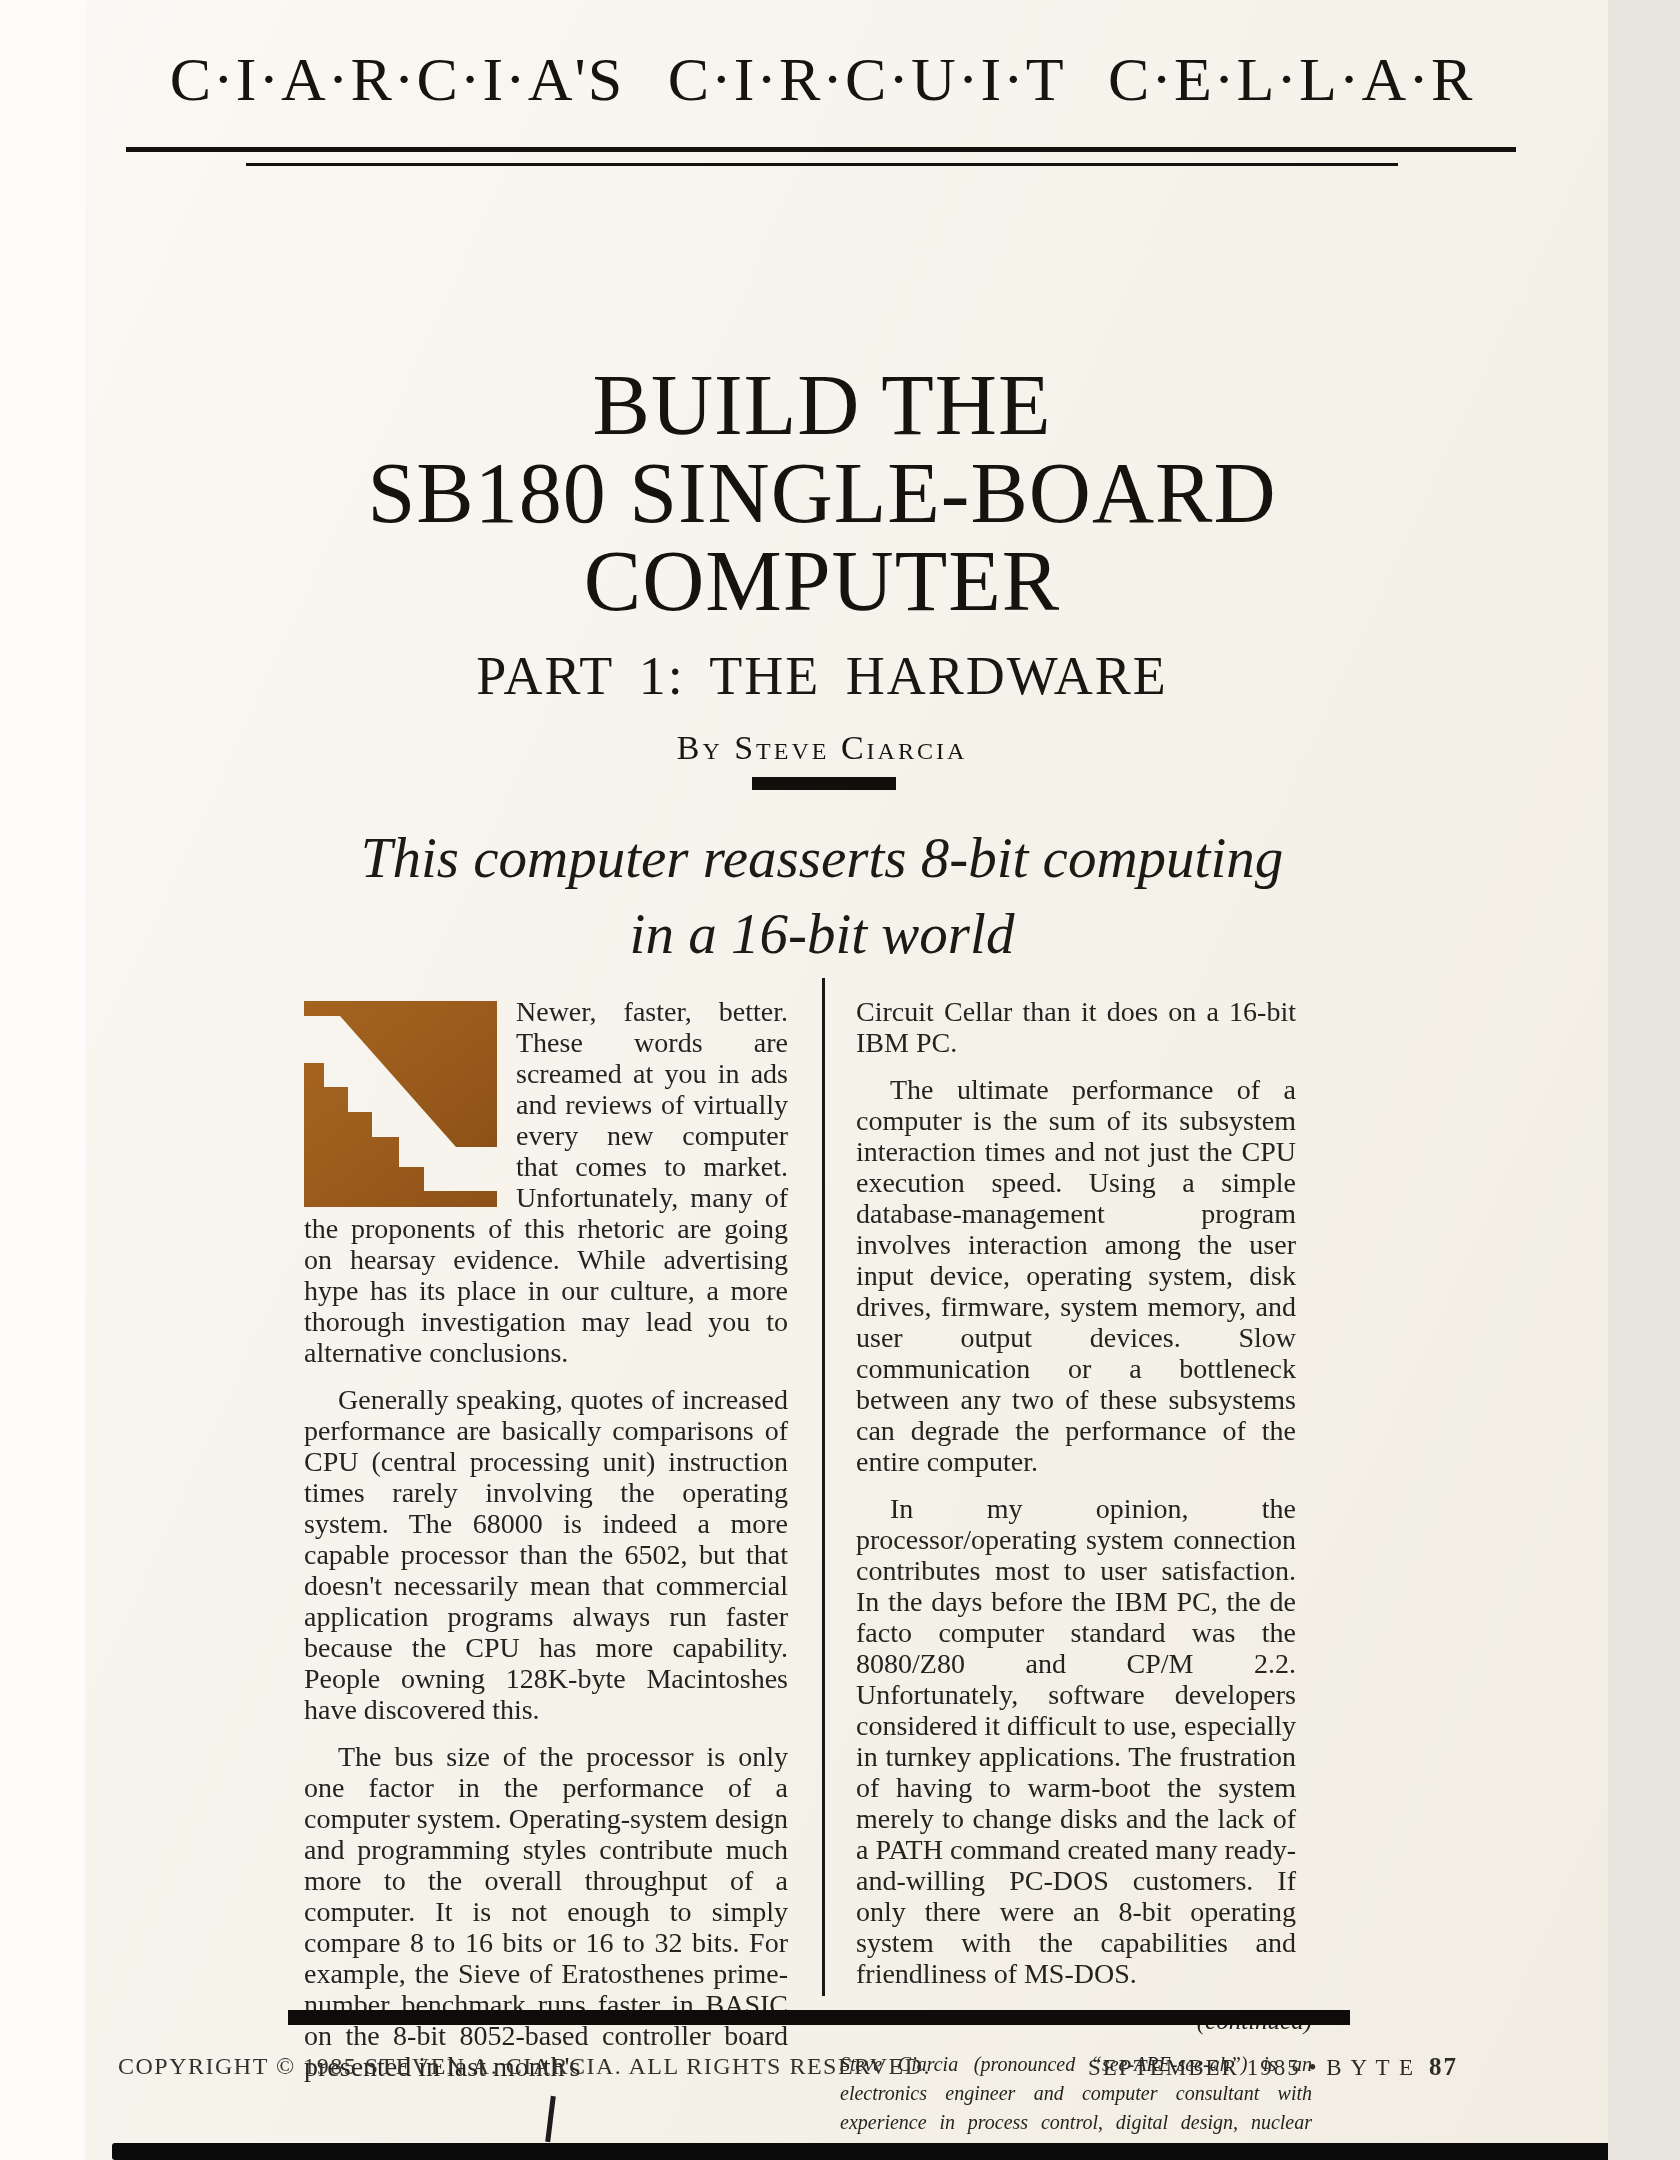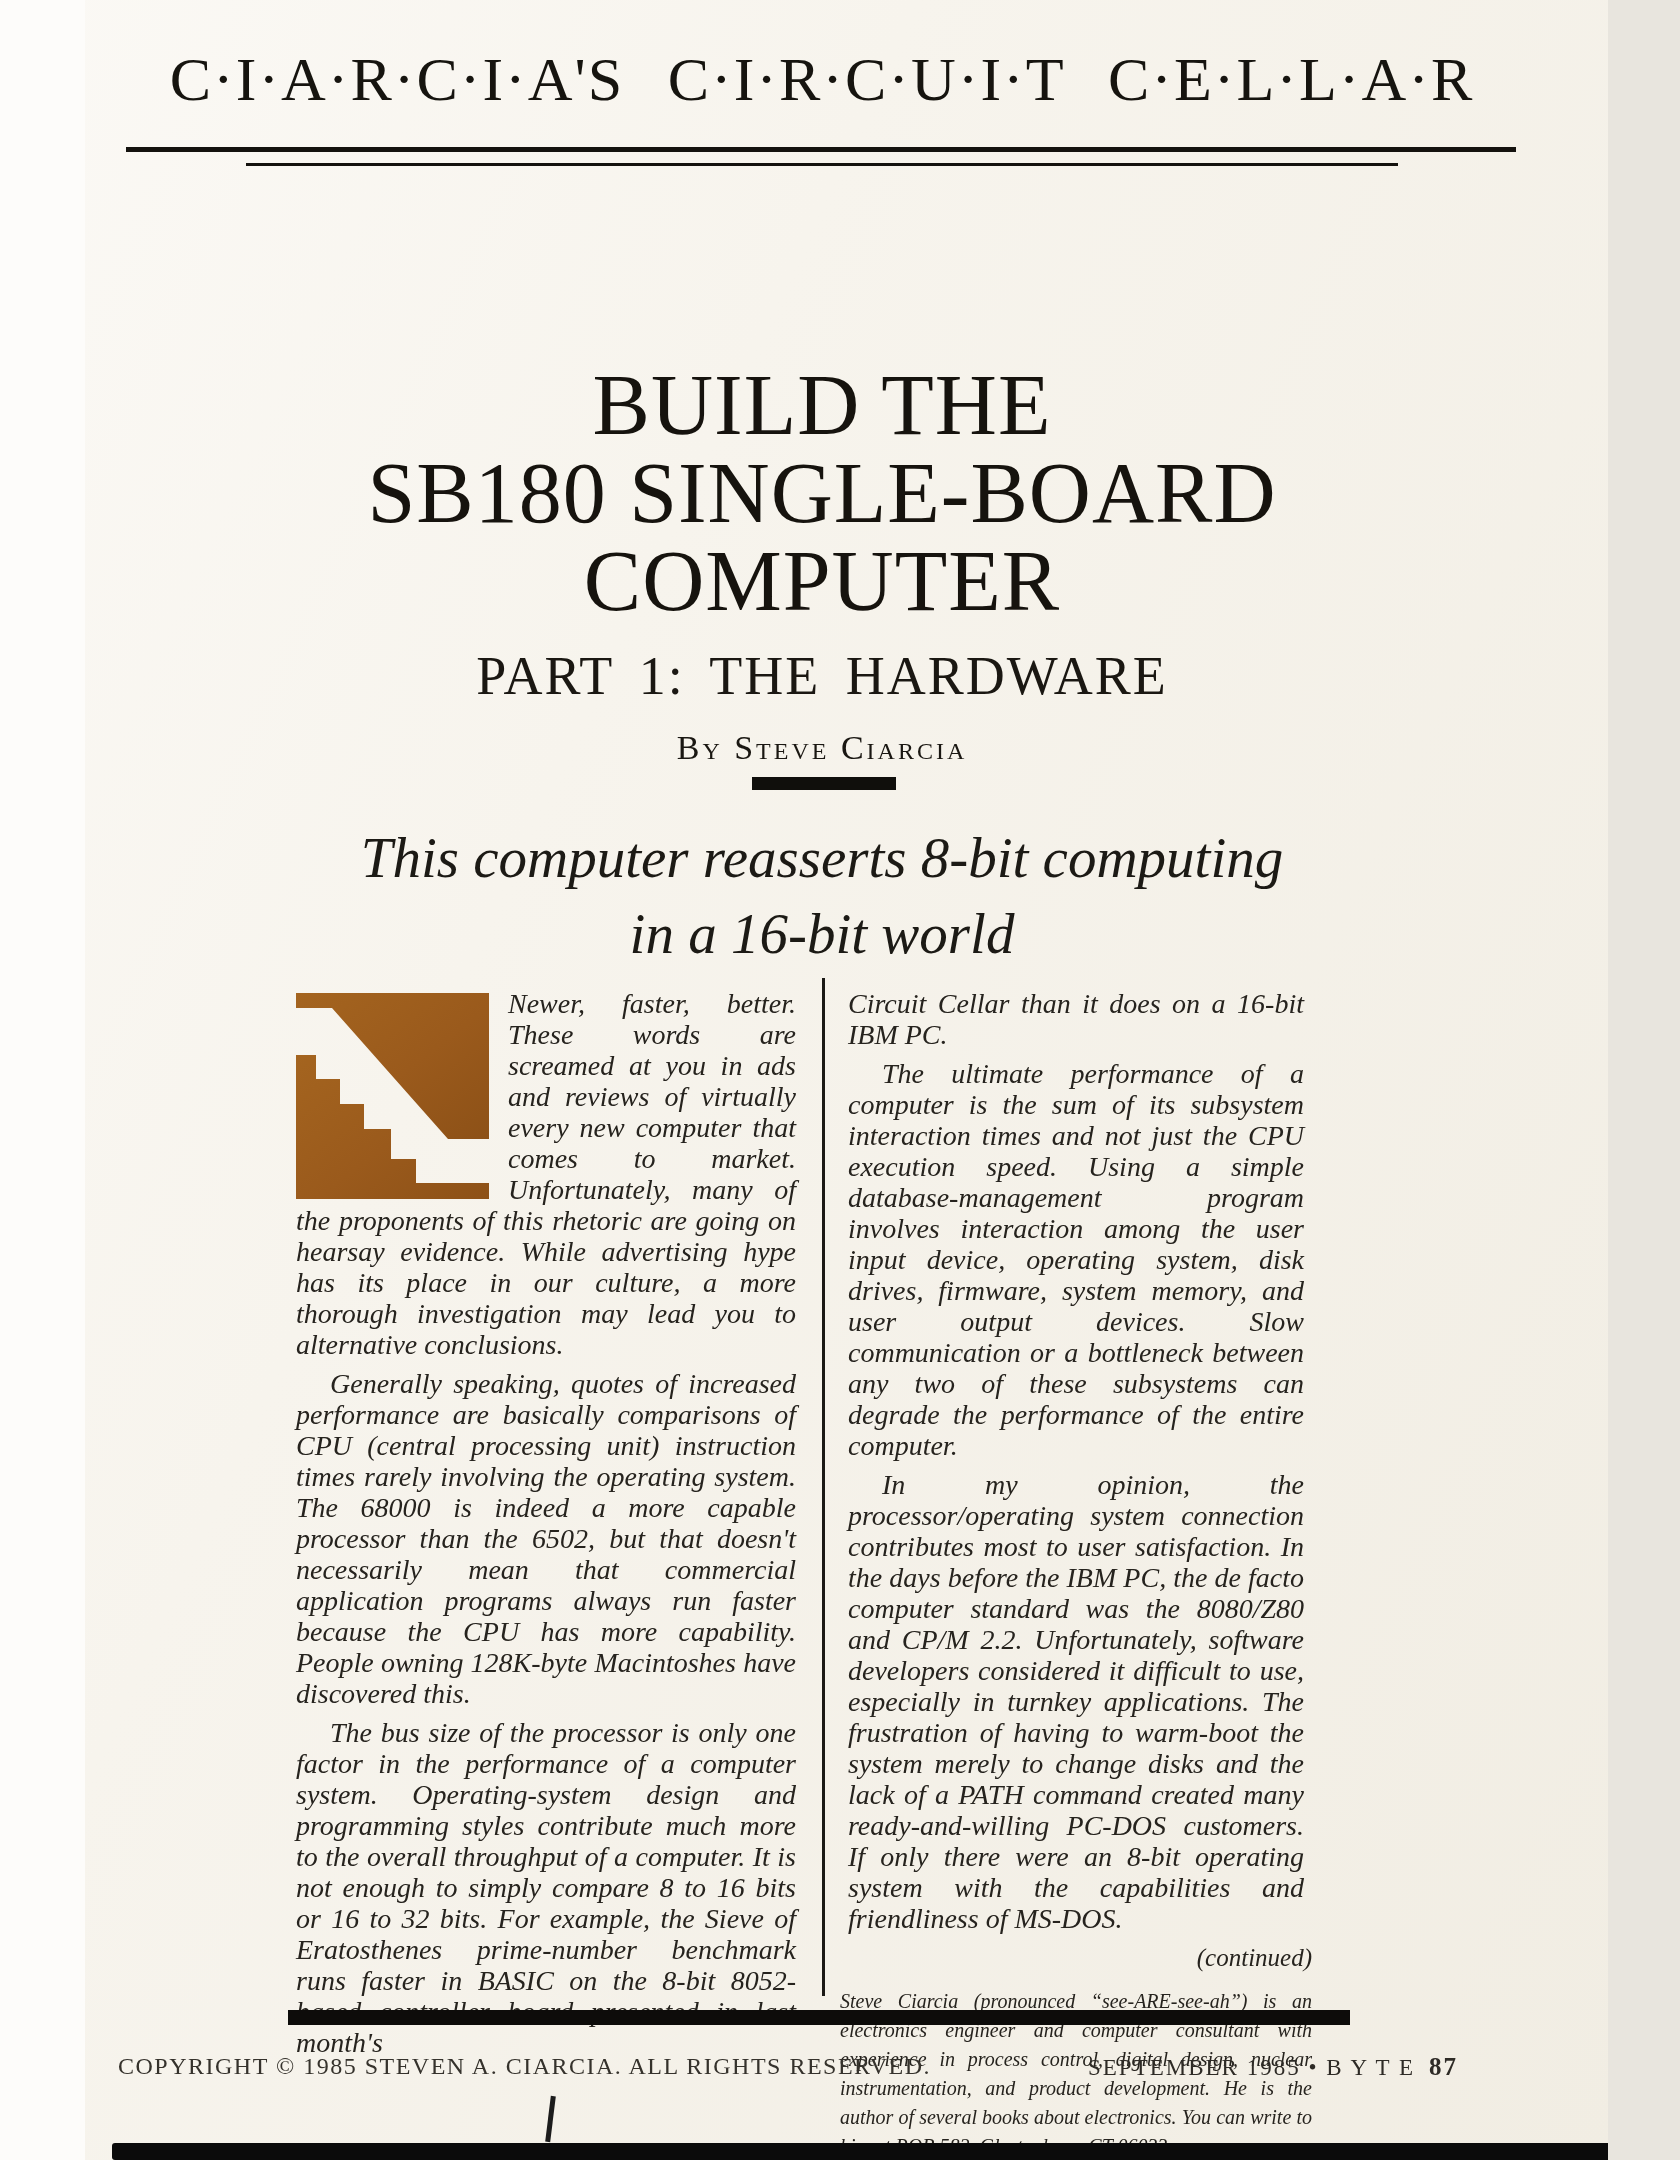--- a/index.html
+++ b/index.html
@@ -21,21 +21,21 @@
   .title-block h1{margin:0;font-size:86px;line-height:88px;font-weight:400;letter-spacing:1px;color:#16130e;}
   .t-line{display:block;}
   .subtitle{margin:20px 0 0;font-size:54px;font-weight:400;letter-spacing:2px;word-spacing:10px;color:#1a1712;}
   .byline{margin-top:22px;font-size:34px;font-variant:small-caps;letter-spacing:3px;color:#1a1712;}
   .byline-bar{width:144px;height:13px;background:#100f0c;margin:10px auto 0;transform:translateX(2px);}
   .deck{margin-top:30px;font-style:italic;font-size:57px;line-height:76px;color:#1c1a15;font-family:Liberation Serif, serif;}
   
   .col{position:absolute;top:980px;text-align:justify;font-size:28px;line-height:31px;color:#26231e;}
   .col-left{left:288px;width:516px;}
   .col-right{left:840px;width:472px;}
-  .body-p{margin:8px;font-style:italic;}
+  .body-p{margin:16px;}
   .indent{text-indent:34px;}
   .logo{float:left;width:196px;height:206px;margin:5px 16px 4px 0;}
   .logo svg{display:block;width:100%;height:100%;}
   .col-divider{position:absolute;left:822px;top:978px;width:3px;height:1018px;background:#1b1915;}
   .continued{text-align:right;font-style:italic;font-size:25px;margin-top:4px;color:#26231e;}
   .bio{margin-top:14px;font-style:italic;font-size:20px;line-height:29px;text-align:justify;color:#26231e;}
   
   .end-bar{position:absolute;left:288px;top:2010px;width:1062px;height:15px;background:#0d0c0a;}
   .copyright{position:absolute;left:118px;top:2053px;font-size:24px;letter-spacing:1.5px;color:#35322c;white-space:nowrap;}
   .issue-info{position:absolute;right:150px;top:2053px;font-size:23px;letter-spacing:2px;color:#2e2b26;white-space:nowrap;}

